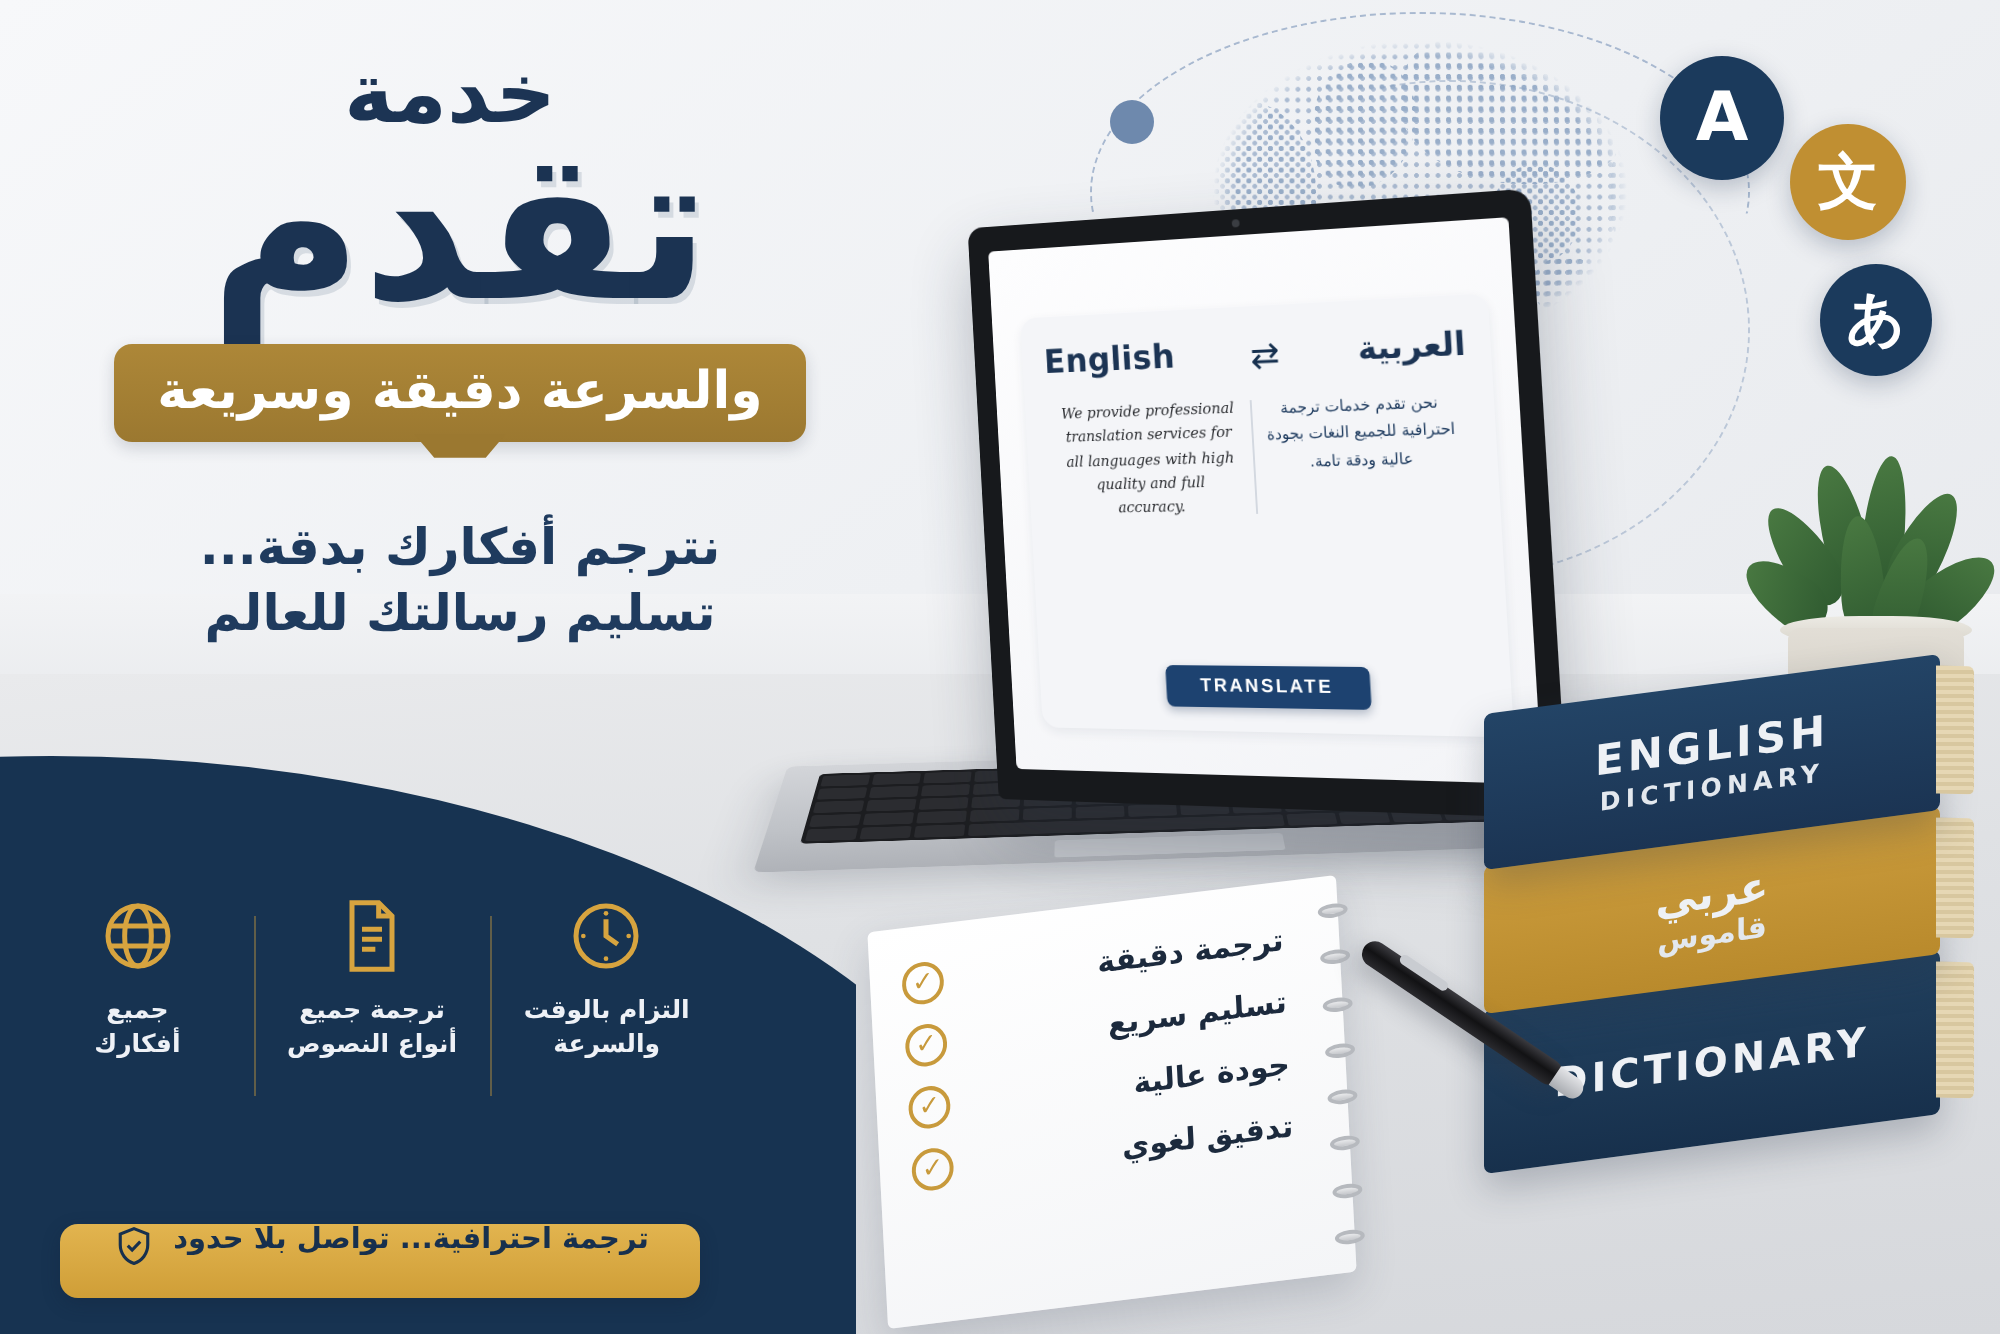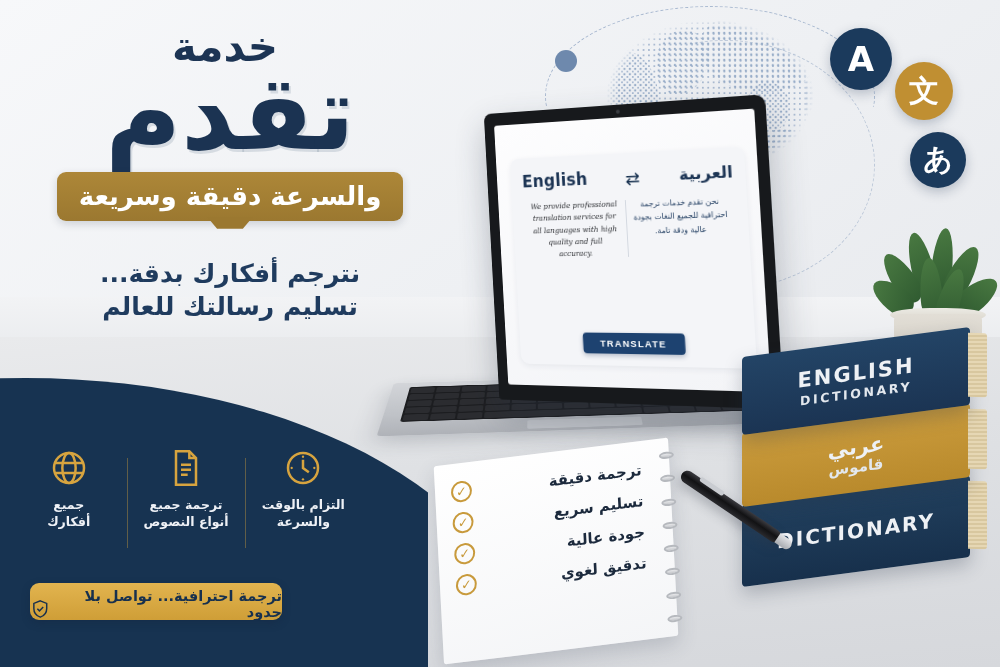--- a/index.html
+++ b/index.html
@@ -247,23 +247,23 @@
     width:1px; background:rgba(200,154,60,.42);
   }
   .f-icon { width:40px; height:40px; color:#d7a43f; }
   .f-label {
     color:#eef1f6; font-size:12.5px; line-height:1.32; text-align:center;
     direction:rtl; font-weight:600;
   }
 
   
   .cta {
-    position:absolute; left:30px; top:583px; width:252px; height:37px;
+    position:absolute; left:30px; top:612px; width:320px; height:37px;
     background: linear-gradient(180deg,#e2b44f 0%,#cf9e37 100%);
-    border-radius:9px; display:flex; align-items:flex-end; justify-content:center;
+    border-radius:9px; display:flex; align-items:flex-start; justify-content:center;
     gap:9px; direction:rtl; z-index:5;
     box-shadow: 0 3px 9px rgba(20,35,58,.32);
   }
   .cta-text { color:#17304e; font-size:14.5px; font-weight:700; }
   .cta-icon { width:22px; height:22px; color:#17304e; }
 
   
   .headline { position:absolute; left:0; top:26px; width:460px; text-align:center; z-index:6; direction:rtl; }
   .kicker {
     color:#1c3454; font-size:42px; font-weight:700; line-height:1;

